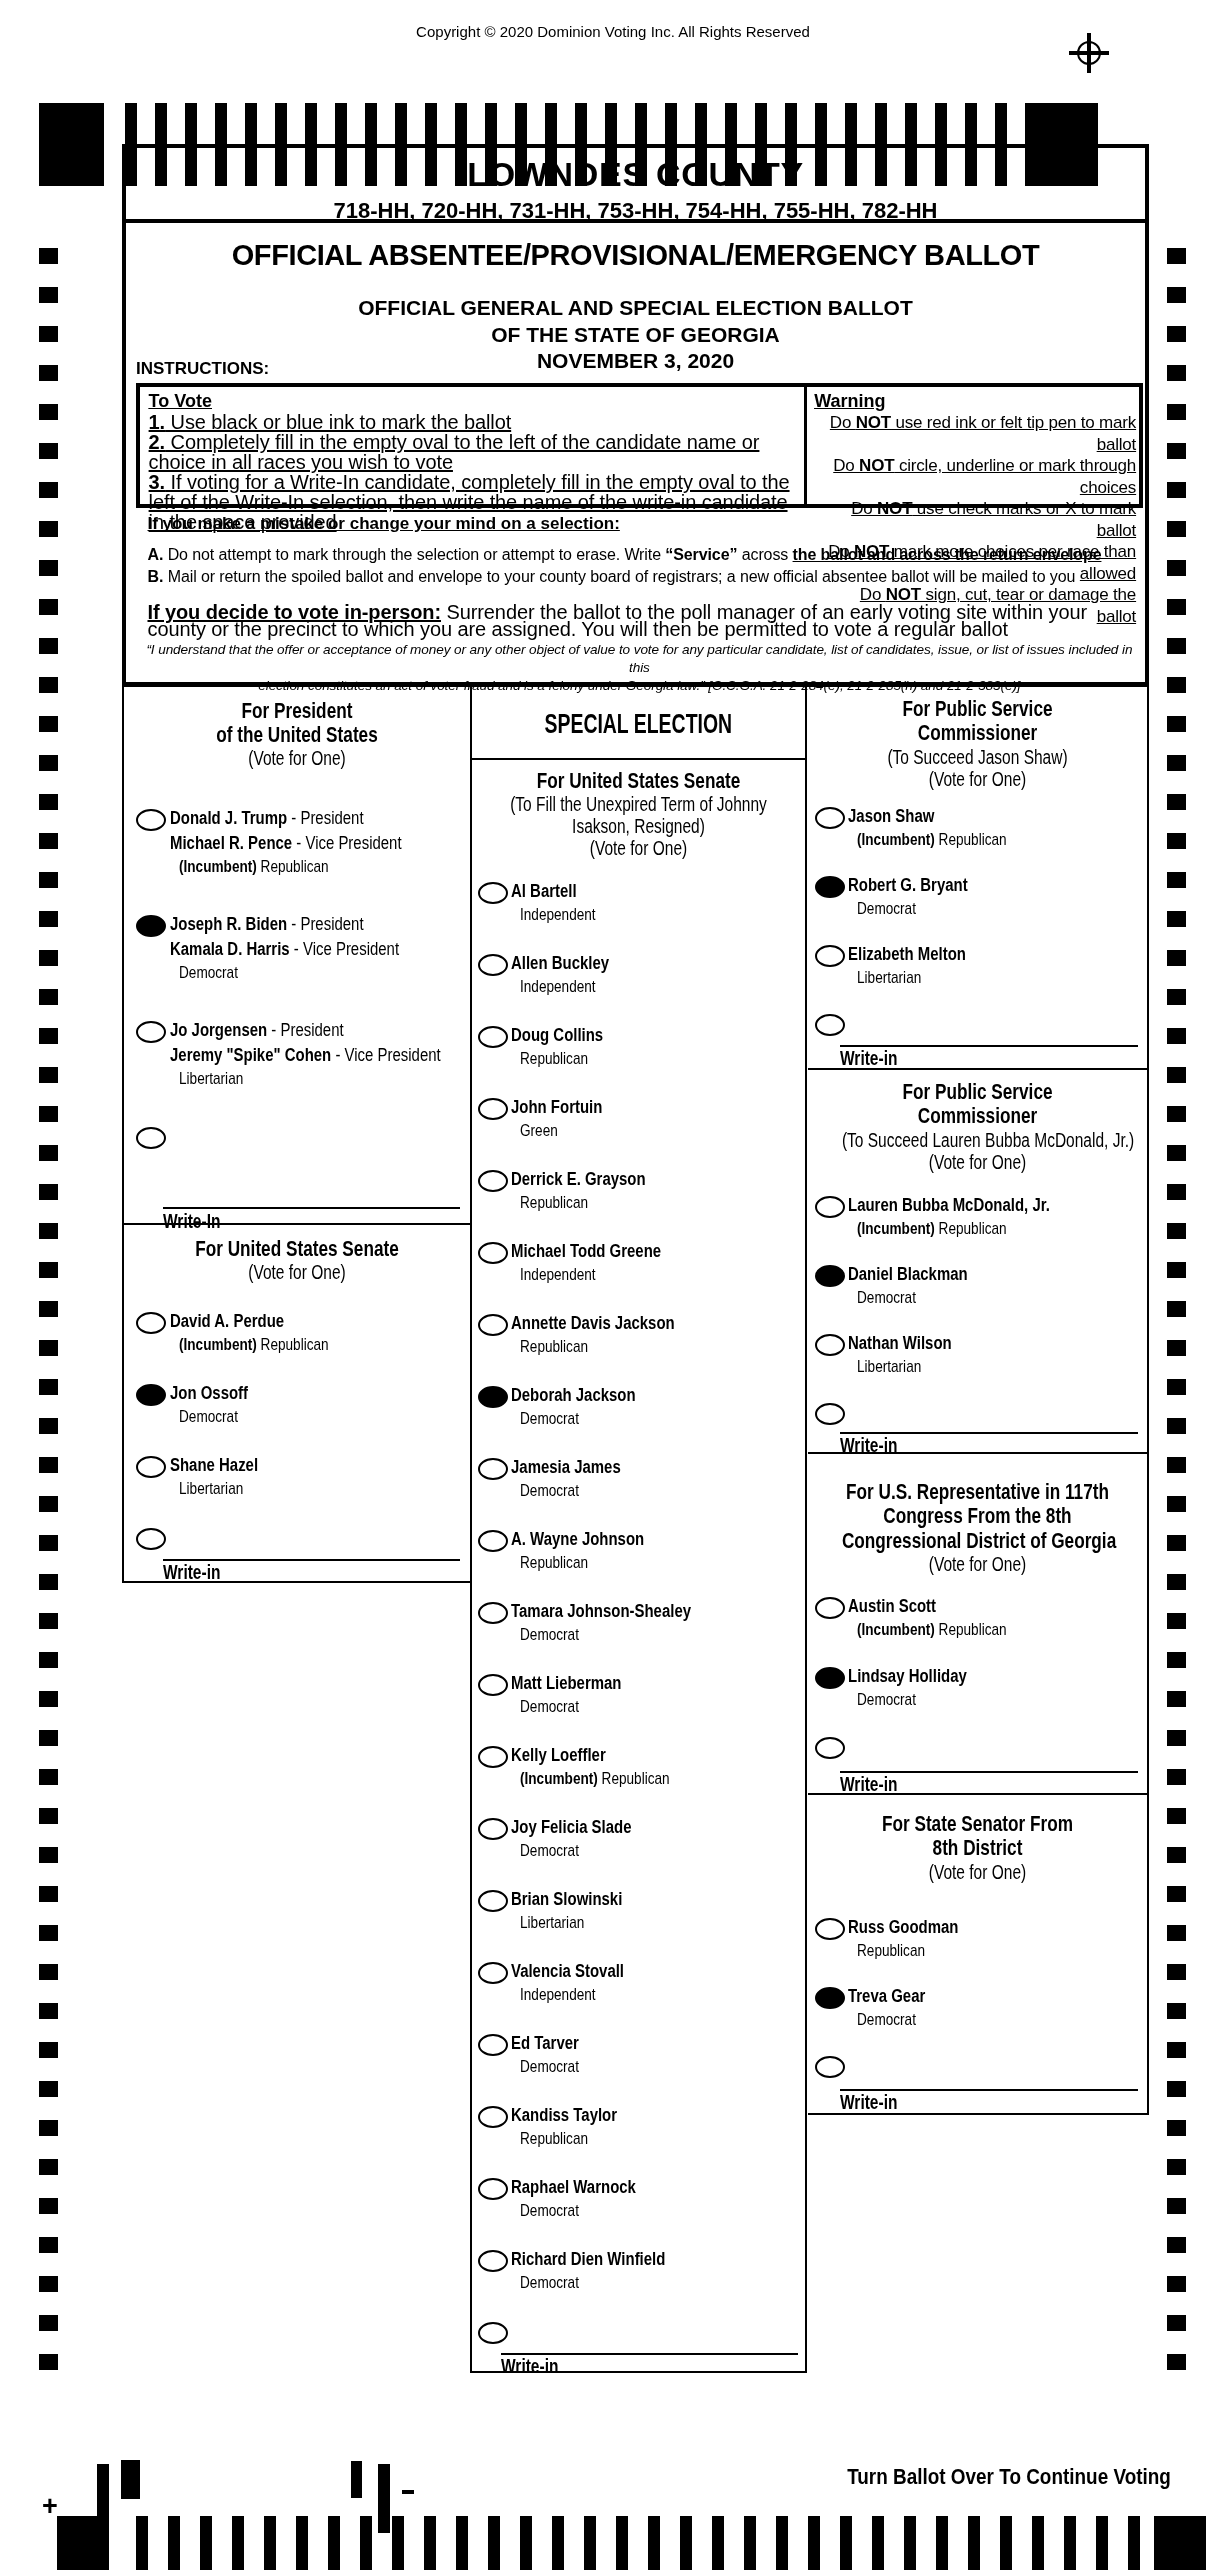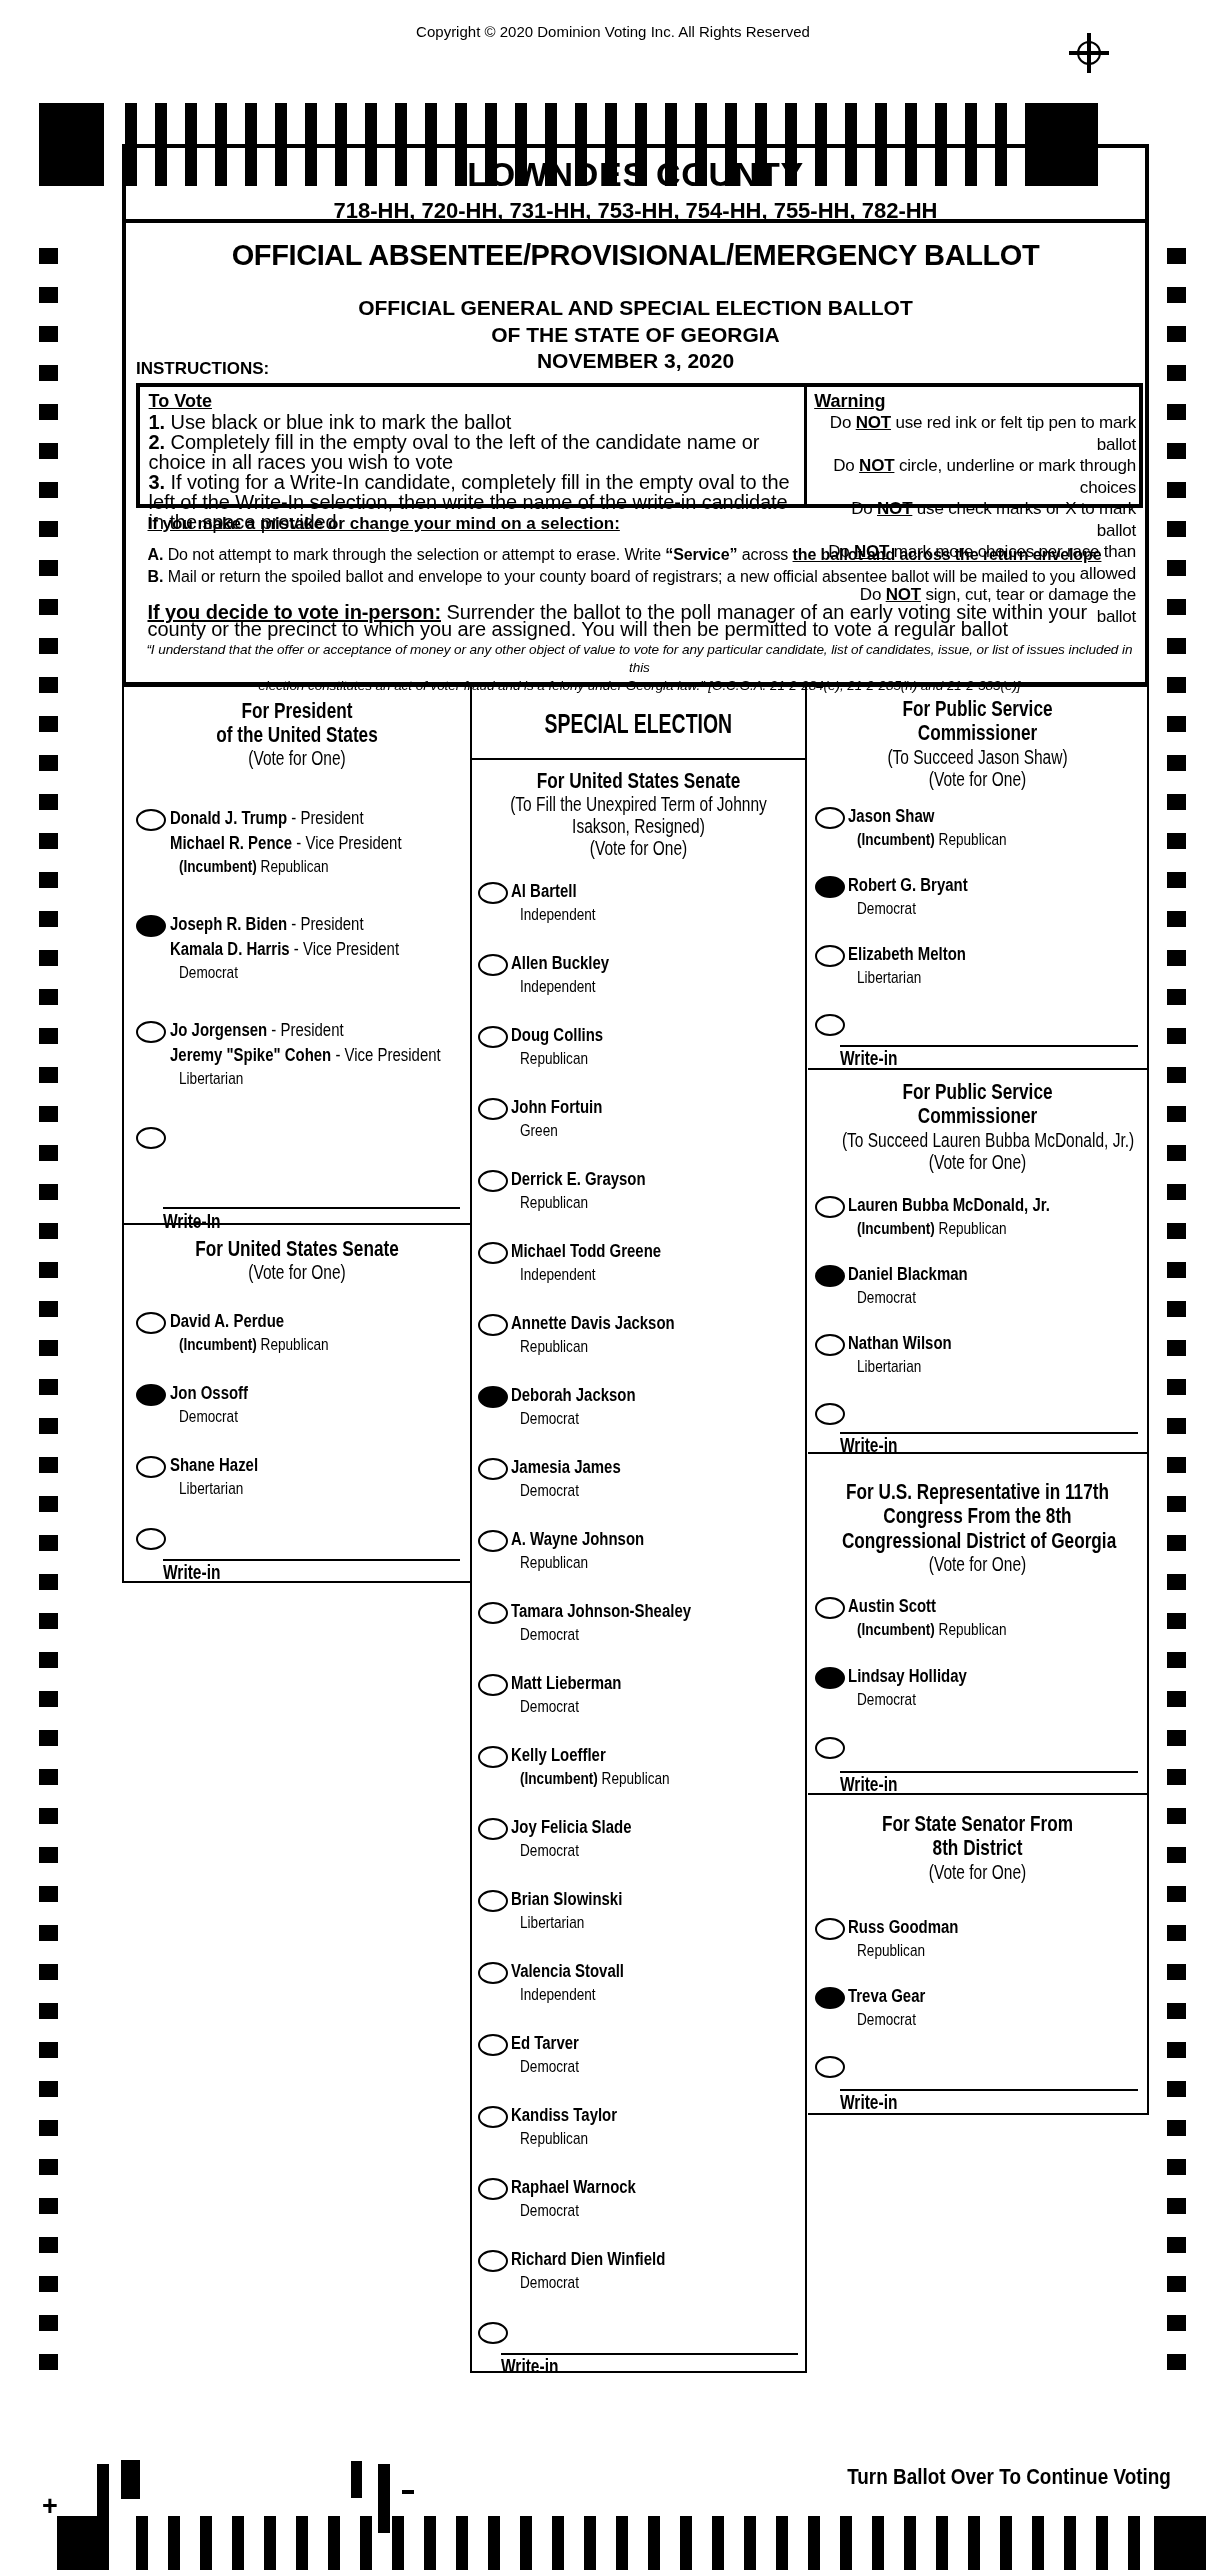--- a/index.html
+++ b/index.html
@@ -29,21 +29,21 @@
   .header-box{position:absolute;left:122px;top:144px;width:1027px;height:538px;
       border:4.3px solid #000;border-bottom:none;box-sizing:border-box;}
   .county-box{border-bottom:4.3px solid #000;height:75px;box-sizing:border-box;text-align:center;padding-top:7.2px;}
   .county{font-size:34px;font-weight:bold;letter-spacing:0.7px;}
   .precincts{font-size:22px;font-weight:bold;margin-top:4.3px;}
   .ballot-title{font-size:29px;font-weight:bold;text-align:center;margin-top:16px;letter-spacing:-0.4px;}
   .ballot-sub{font-size:21px;font-weight:bold;text-align:center;line-height:26.6px;}
   .ballot-sub.first{margin-top:23px;}
   .instructions-label{position:absolute;left:10px;top:211px;font-size:17px;font-weight:bold;}
   .instr-box{position:absolute;left:10px;top:235px;width:1007px;height:125px;border:4.3px solid #000;
-      box-sizing:border-box;display:flex;}
+      box-sizing:border-box;display:flex;text-decoration:underline;}
   .tovote{width:664px;box-sizing:border-box;padding:4.3px 8.6px;}
   .warning{flex:1;border-left:3.6px solid #000;box-sizing:border-box;padding:4.3px 2.9px 4.3px 7.2px;}
   .cell-title{font-size:18px;font-weight:bold;text-decoration:underline;}
   .tovote-item{font-size:20px;line-height:20px;letter-spacing:-0.1px;}
   .warn-item{font-size:17px;line-height:21.5px;letter-spacing:-0.2px;padding-left:8.6px;text-align:right;}
   .mistake{position:absolute;left:21.5px;top:366px;width:994px;}
   .mistake-title{font-size:17px;font-weight:bold;text-decoration:underline;}
   .mline{font-size:16px;line-height:21.5px;letter-spacing:-0.1px;}
   .mline.a{margin-top:10px;}
   .m-inperson{margin-top:17px;font-size:20px;line-height:17px;letter-spacing:-0.1px;}

